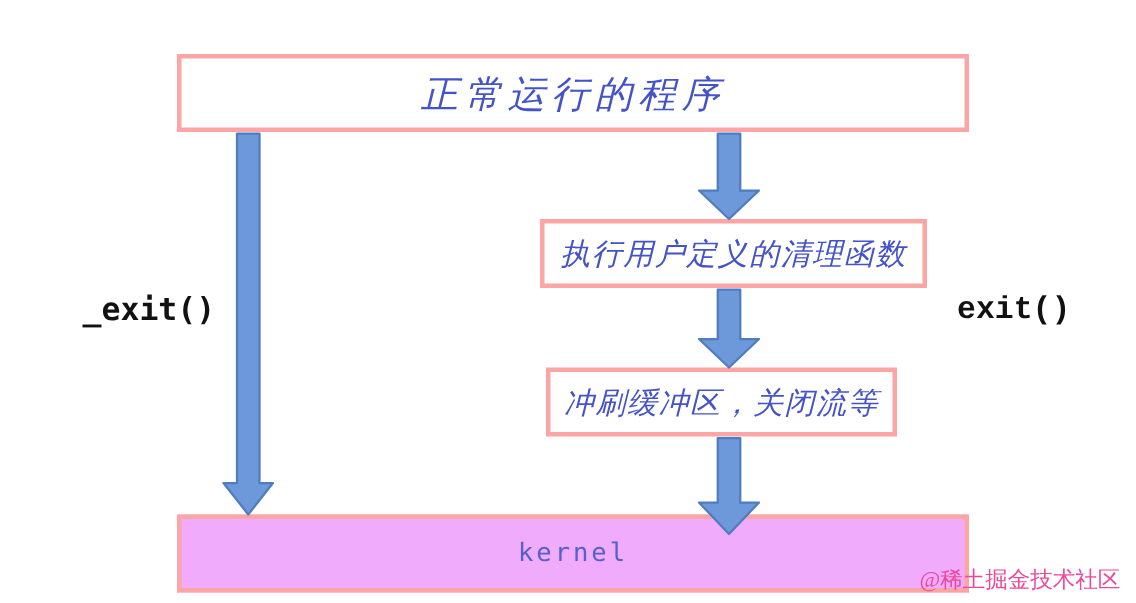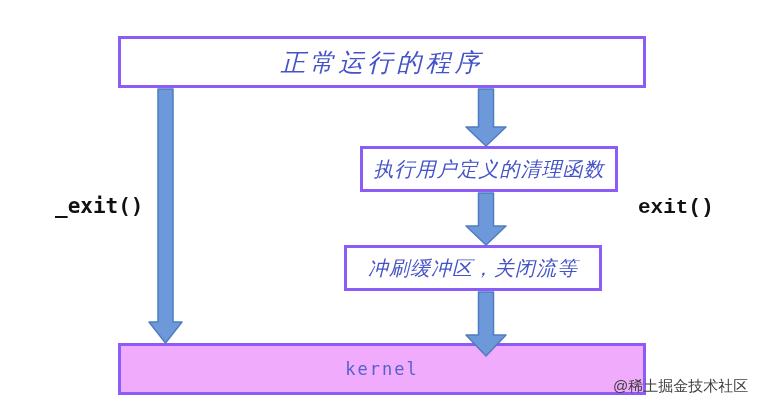--- a/index.html
+++ b/index.html
@@ -5,41 +5,41 @@
   html,body{margin:0;padding:0;background:#ffffff;}
   .stage{
     position:relative;
     width:757px;height:402px;
     background:#ffffff;
     overflow:hidden;
     font-family:"Liberation Sans", sans-serif;
   }
   .box{
     position:absolute;
-    border:3px solid #8b5cf6;
+    border:3px solid #fca5a5;
     background:#ffffff;
     display:flex;align-items:center;justify-content:center;
     box-sizing:border-box;
     z-index:1;
   }
   .cn-text{
     color:#4553C8;
     font-family:"Liberation Serif", serif;
     font-style:italic;
     white-space:nowrap;
   }
   .box-program{
     left:118px;top:36px;width:528px;height:52px;
   }
   .box-program .cn-text{font-size:25px;letter-spacing:4px;}
   .box-cleanup{
     left:360px;top:146px;width:258px;height:46px;align-items:center;
   }
   .box-flush{
-    left:344px;top:245px;width:258px;height:46px;
+    left:364px;top:245px;width:234px;height:46px;
   }
   .box-cleanup .cn-text,.box-flush .cn-text{font-size:20px;letter-spacing:1px;}
   .box-kernel{
     left:118px;top:343px;width:528px;height:52px;
     background:#f0abfc;
   }
   .kernel-text{
     color:#5560CC;
     font-family:"DejaVu Sans Mono", monospace;
     font-size:17px;
@@ -56,23 +56,23 @@
   }
   .fn-left{left:55px;top:194px;}
   .fn-right{left:638px;top:196px;font-family:Liberation Mono, monospace;}
   .arrow-layer{
     position:absolute;left:0;top:0;width:757px;height:402px;
     z-index:5;pointer-events:none;
   }
   .watermark{
     position:absolute;
     left:613px;top:377px;
-    color:#404040;
+    color:#ec4899;
     font-size:15px;
-    font-family:Liberation Sans, sans-serif;
+    font-family:Liberation Serif, serif;
     z-index:6;
     white-space:nowrap;
   }
 </style>
 </head>
 <body>
 
 <div class="stage">
 
   <div class="box box-program">

